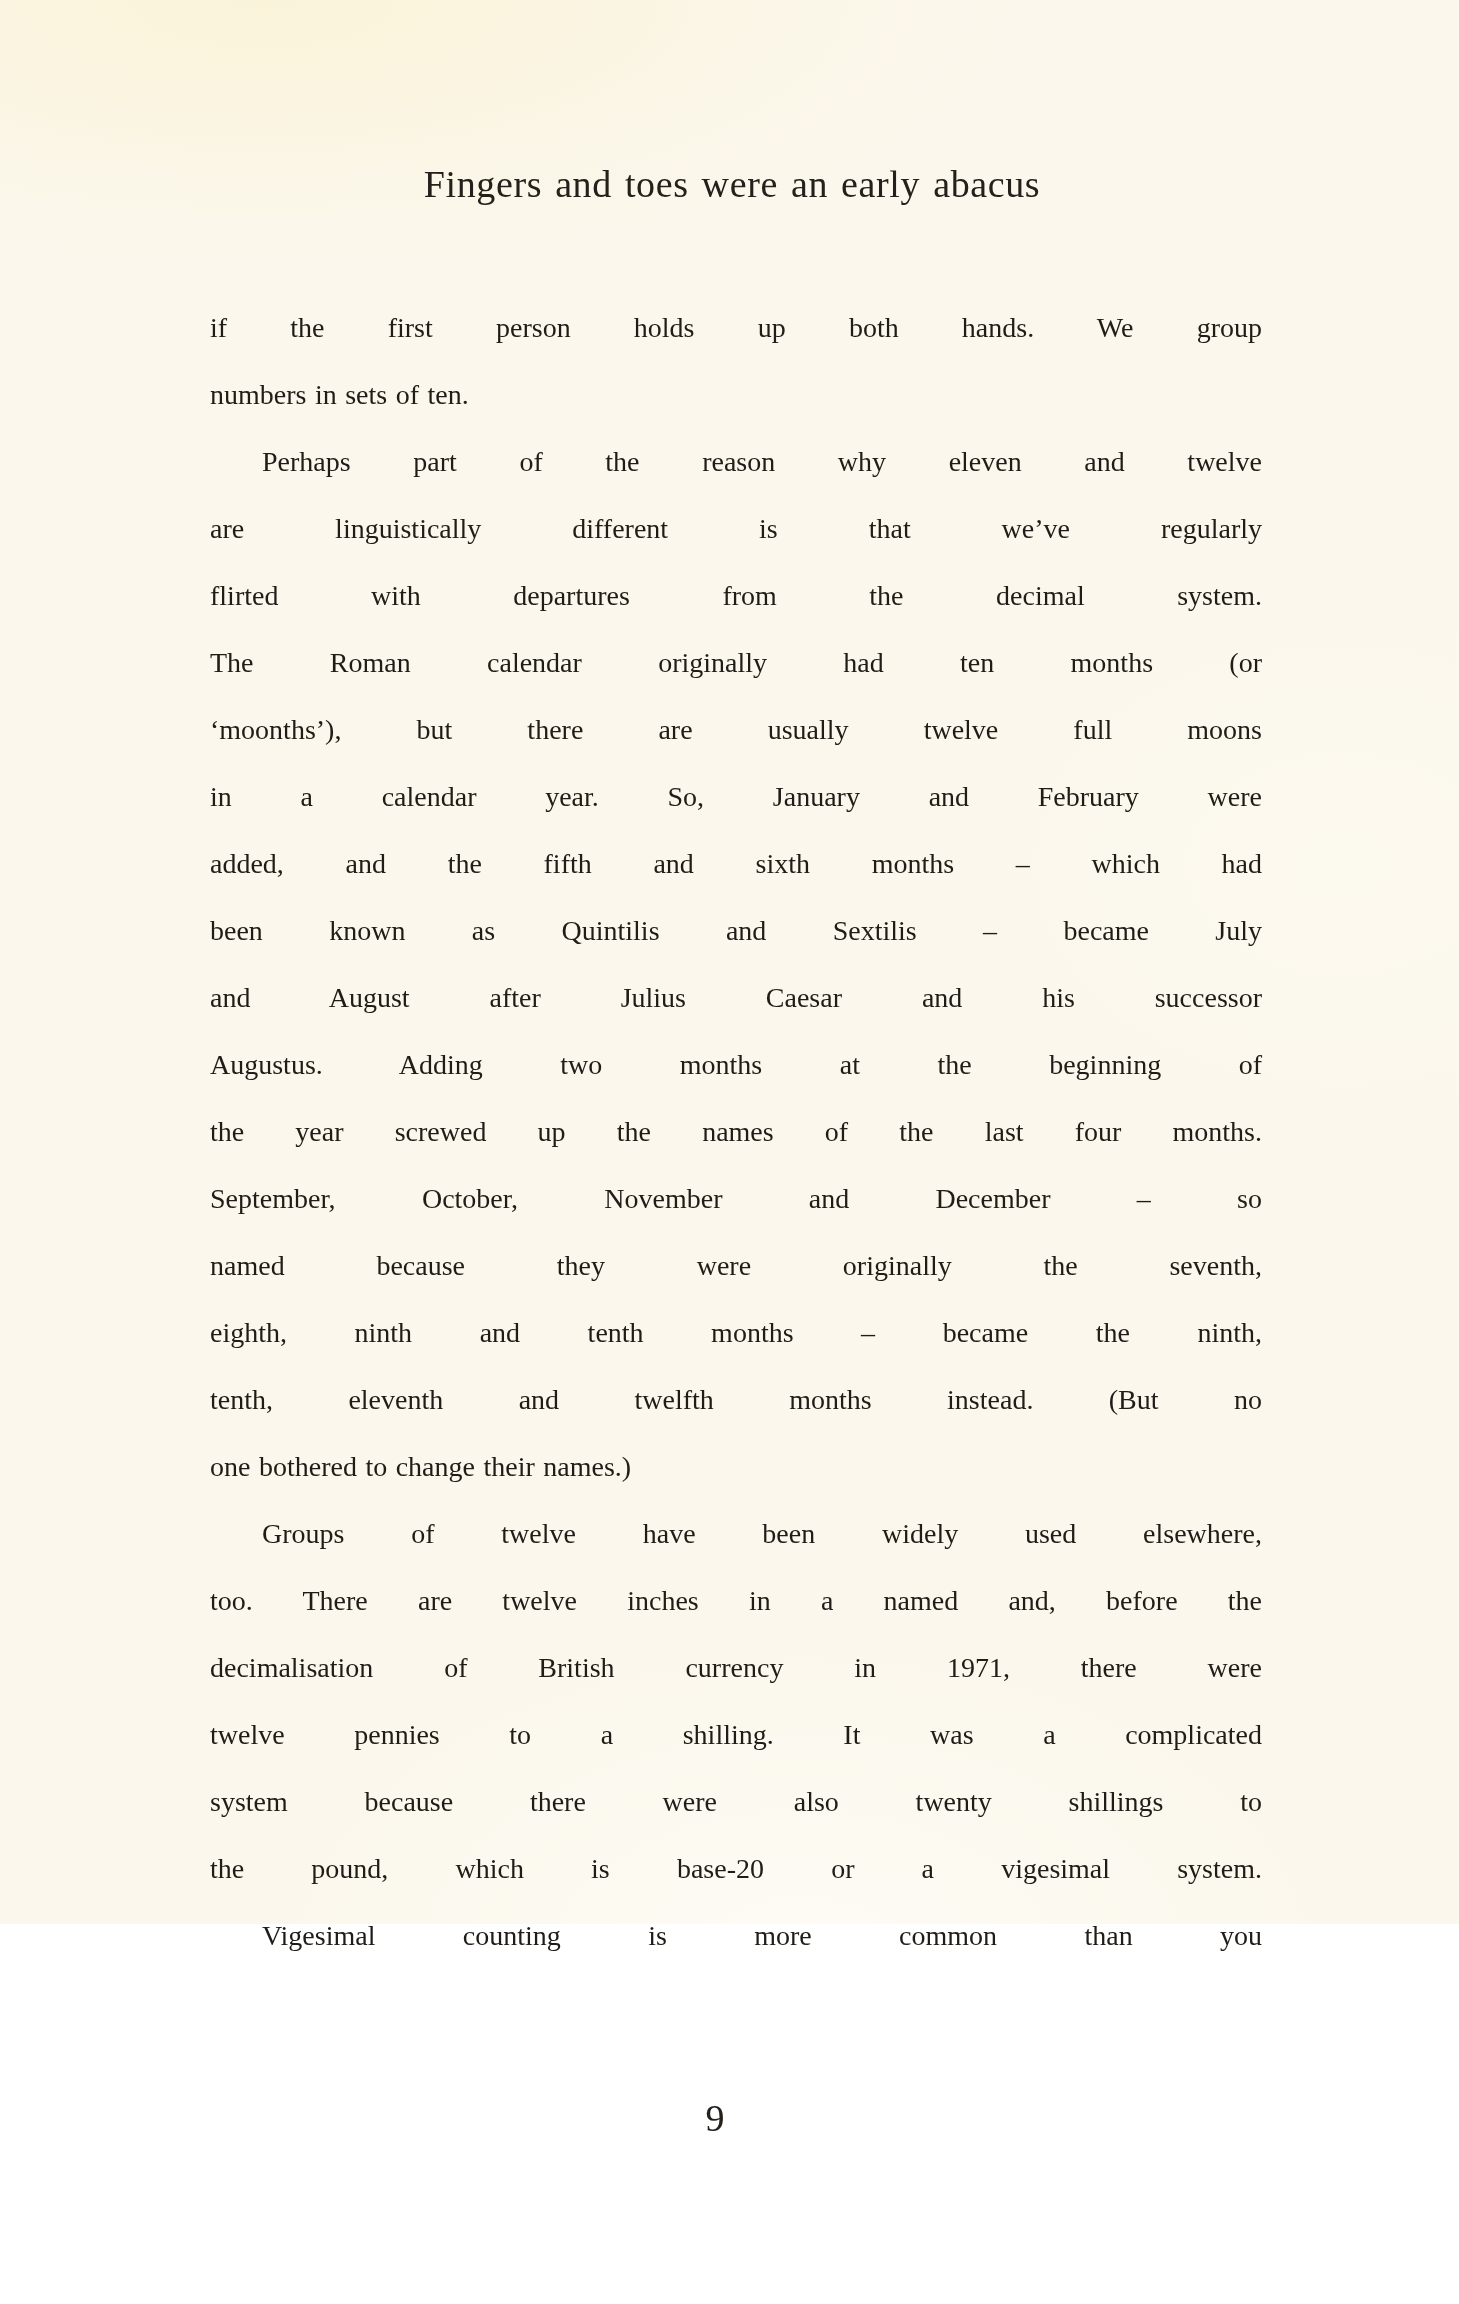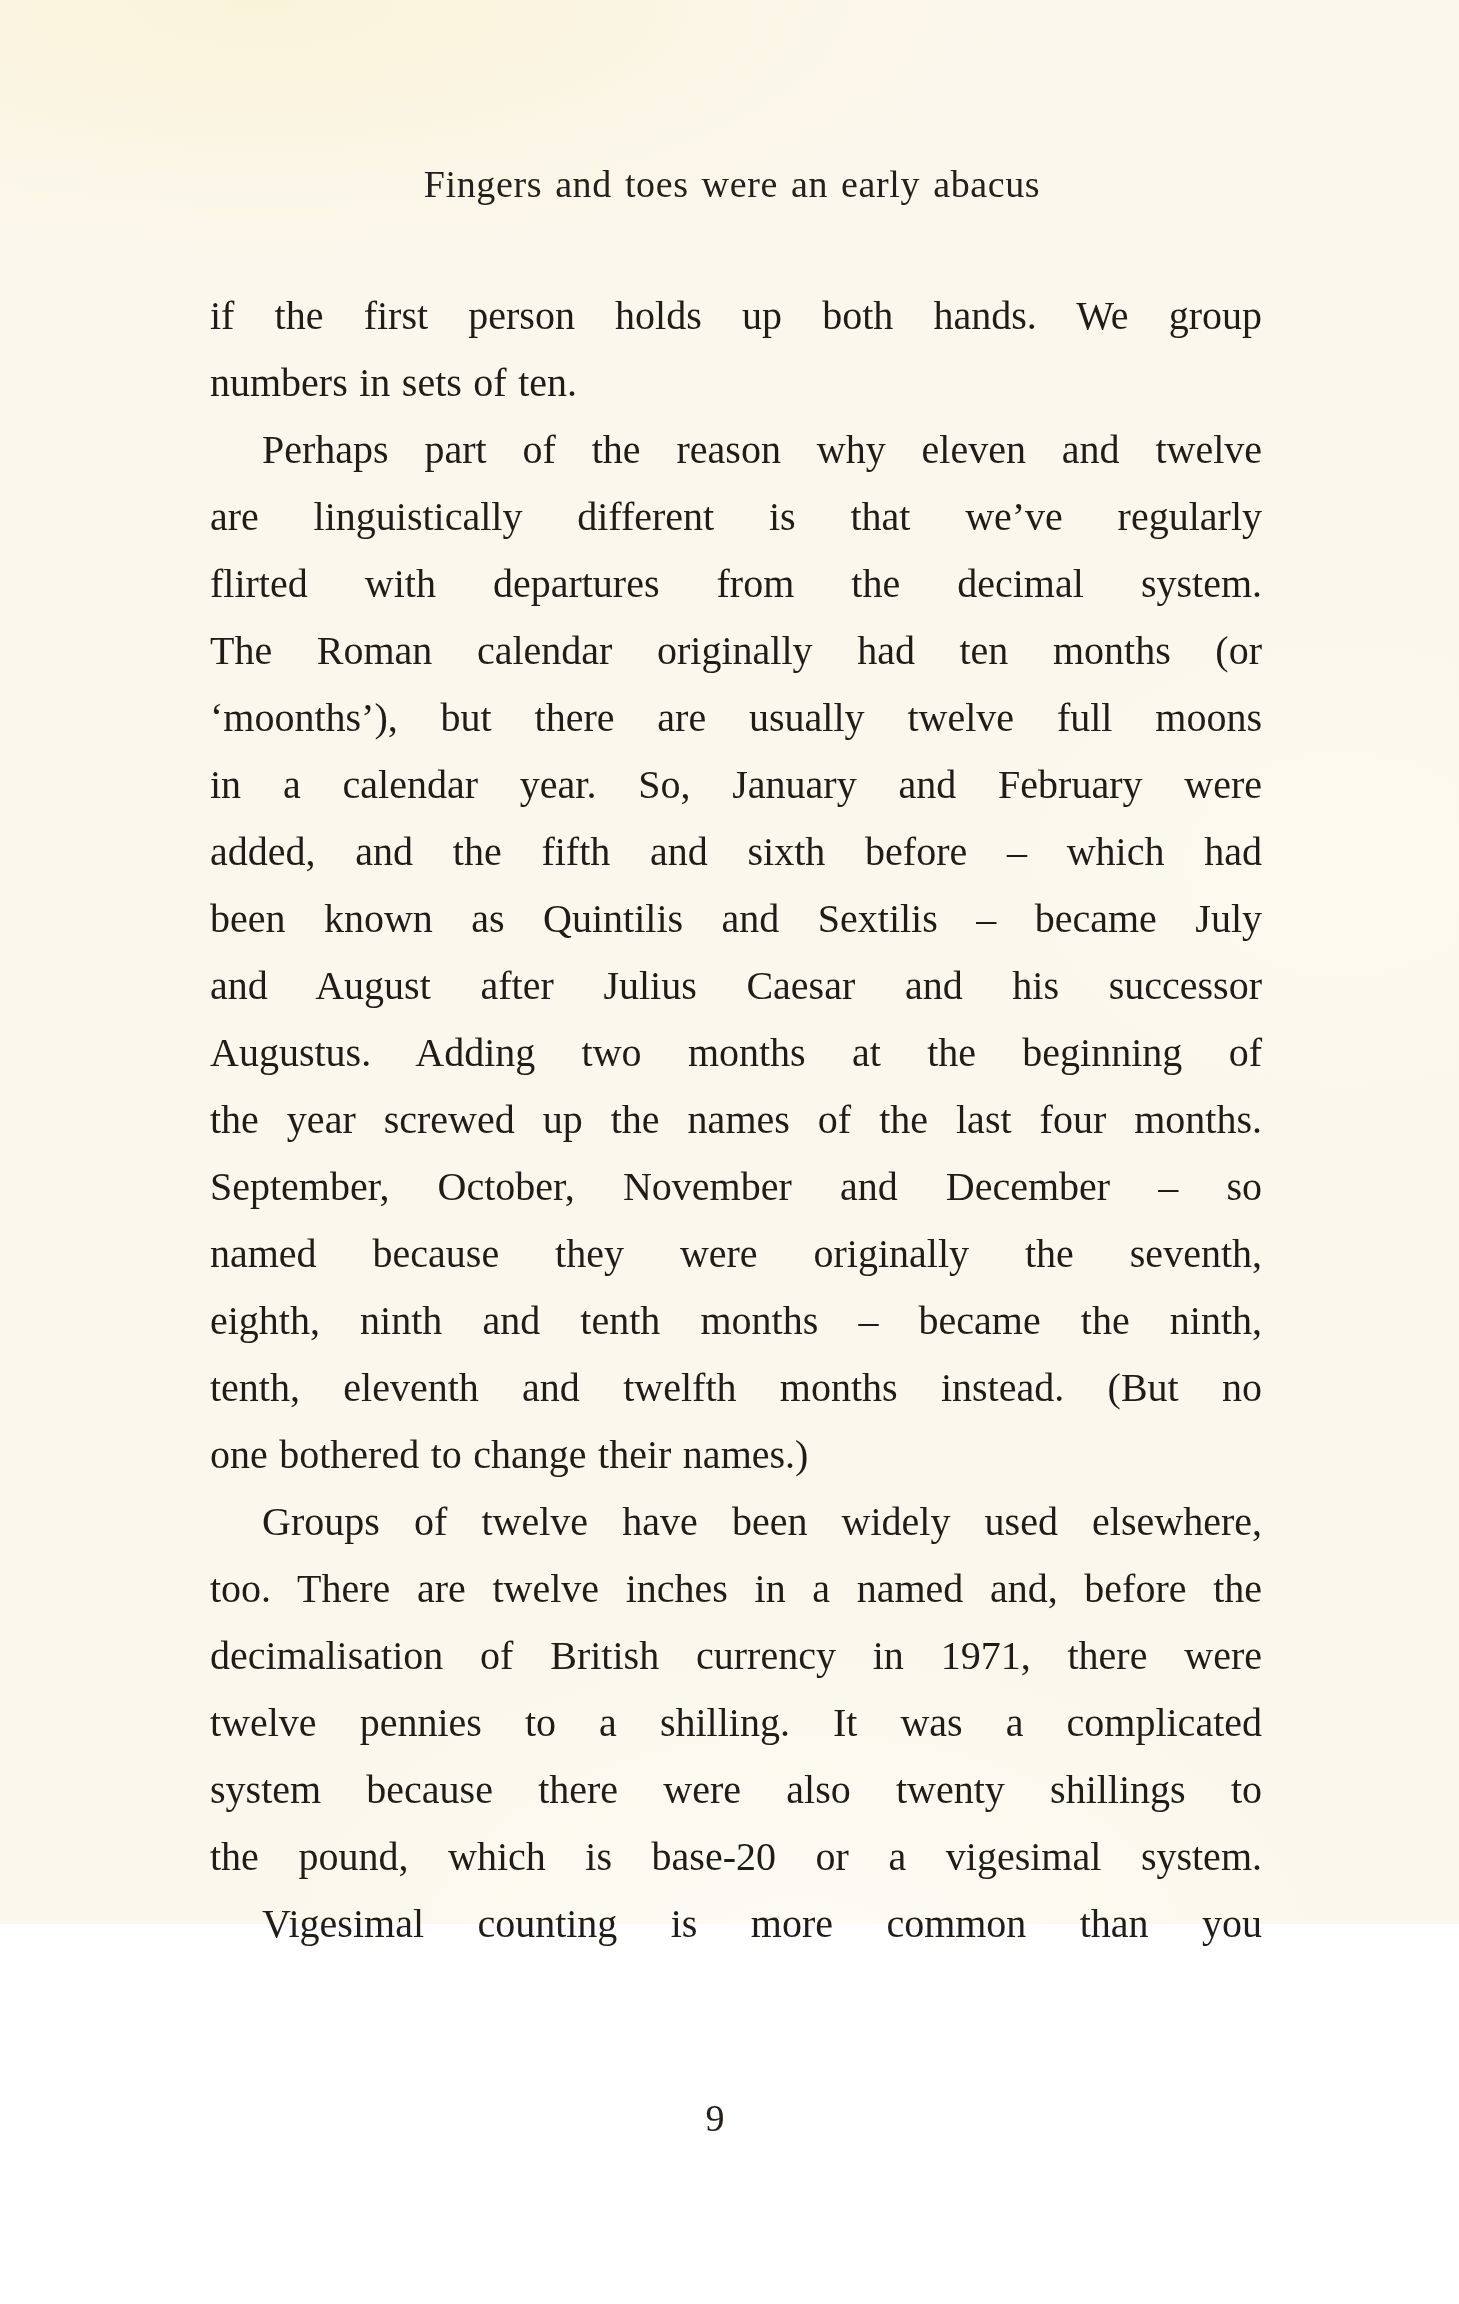--- a/index.html
+++ b/index.html
@@ -27,24 +27,24 @@
     text-align: center;
     font-size: 38px;
     line-height: 48px;
     letter-spacing: 0.6px;
     word-spacing: 3px;
     color: #24211c;
   }
 
   .text-block {
     position: absolute;
-    top: 282px;
+    top: 294px;
     left: 210px;
     width: 1052px;
-    font-size: 40px;
+    font-size: 28px;
     line-height: 67px;
     color: #201d18;
   }
 
   .line {
     text-align: justify;
     text-align-last: justify;
     word-spacing: 1.5px;
     white-space: normal;
   }
@@ -81,21 +81,21 @@
       <div class="line last">numbers in sets of ten.</div>
     </div>
 
     <div>
       <div class="line indent">Perhaps part of the reason why eleven and twelve</div>
       <div class="line">are linguistically different is that we’ve regularly</div>
       <div class="line">flirted with departures from the decimal system.</div>
       <div class="line">The Roman calendar originally had ten months (or</div>
       <div class="line">‘moonths’), but there are usually twelve full moons</div>
       <div class="line">in a calendar year. So, January and February were</div>
-      <div class="line">added, and the fifth and sixth before – which had</div>
+      <div class="line">added, and the fifth and sixth months – which had</div>
       <div class="line">been known as Quintilis and Sextilis – became July</div>
       <div class="line">and August after Julius Caesar and his successor</div>
       <div class="line">Augustus. Adding two months at the beginning of</div>
       <div class="line">the year screwed up the names of the last four months.</div>
       <div class="line">September, October, November and December – so</div>
       <div class="line">named because they were originally the seventh,</div>
       <div class="line">eighth, ninth and tenth months – became the ninth,</div>
       <div class="line">tenth, eleventh and twelfth months instead. (But no</div>
       <div class="line last">one bothered to change their names.)</div>
     </div>

